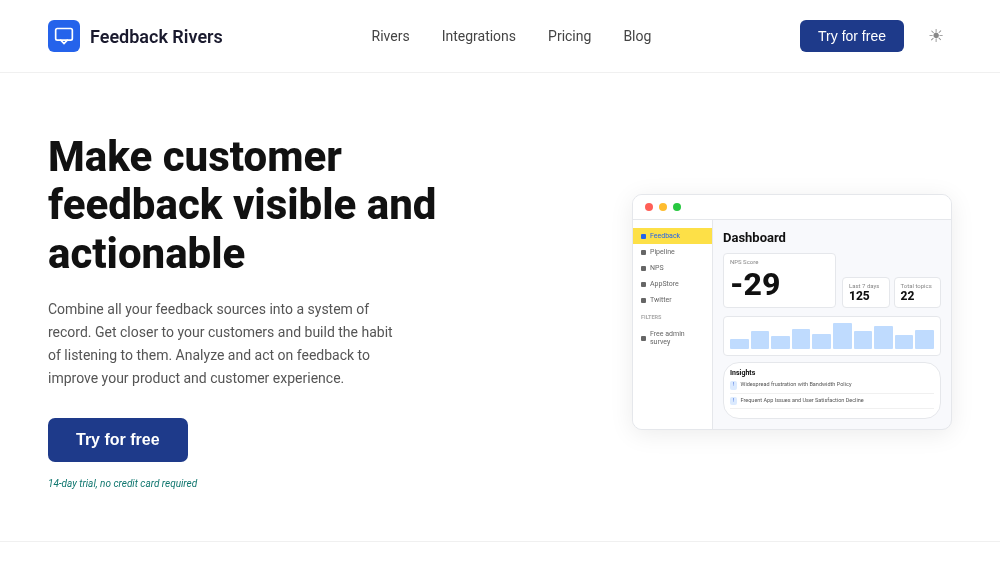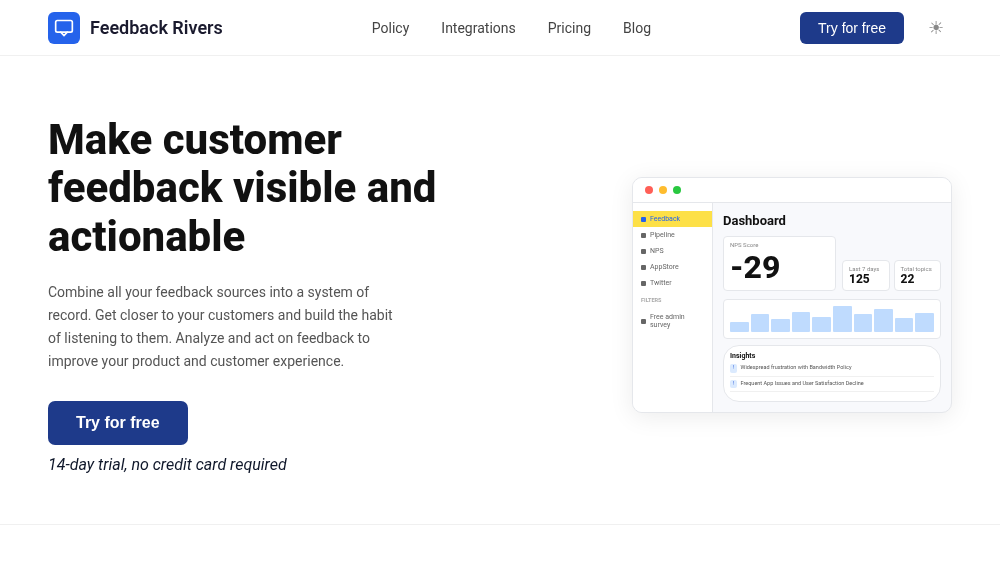--- a/index.html
+++ b/index.html
@@ -1,21 +1,21 @@
 <!DOCTYPE html>
 <html><head>
   <meta charset="utf-8">
   <style>
     * { margin: 0; padding: 0; box-sizing: border-box; }
     body { font-family: -apple-system, BlinkMacSystemFont, 'Segoe UI', Roboto, sans-serif; background: #fff; color: #1a1a2e; width: 1000px; min-height: 563px; overflow-x: hidden; }
 
     
     header {
       display: flex; align-items: center; justify-content: space-between;
-      padding: 0 48px; height: 56px; border-bottom: 1px solid #f0f0f0;
+      padding: 0 48px; height: 73px; border-bottom: 1px solid #f0f0f0;
       position: sticky; top: 0; background: #fff; z-index: 100;
     }
     .logo-area { display: flex; align-items: center; gap: 10px; }
     .logo-icon {
       width: 32px; height: 32px;
       background: #2563eb; border-radius: 6px;
       display: flex; align-items: center; justify-content: center;
       flex-shrink: 0;
     }
     .logo-icon svg { width: 20px; height: 20px; fill: #fff; }
@@ -41,21 +41,21 @@
       padding: 60px 48px 50px 48px; gap: 40px;
     }
     .hero-left { max-width: 420px; }
     .hero-title { font-size: 42px; font-weight: 800; line-height: 1.15; color: #111; margin-bottom: 20px; }
     .hero-desc { font-size: 14px; line-height: 1.65; color: #555; margin-bottom: 28px; max-width: 360px; }
     .hero-cta {
       background: #1e3a8a; color: #fff; border: none;
       padding: 13px 28px; border-radius: 7px; font-size: 16px;
       font-weight: 600; cursor: pointer; display: block; margin-bottom: 10px;
     }
-    .hero-trial { font-size: 16px; color: #0f172a; font-style: italic; }
+    .hero-trial { font-size: 10px; color: #0f766e; font-style: italic; }
 
     
     .hero-right { flex-shrink: 0; }
     .dashboard-mock {
       width: 320px; background: #f8f9fc; border-radius: 10px;
       border: 1px solid #e5e7eb; overflow: hidden;
       box-shadow: 0 4px 24px rgba(0,0,0,0.08);
     }
     .mock-titlebar {
       background: #fff; padding: 8px 12px;
@@ -114,21 +114,21 @@
   <div class="logo-area">
     <div class="logo-icon">
       <svg viewBox="0 0 24 24" xmlns="http://www.w3.org/2000/svg">
         <rect x="2" y="3" width="20" height="14" rx="2" fill="none" stroke="#fff" stroke-width="2"></rect>
         <path d="M8 17l4 4 4-4" stroke="#fff" stroke-width="2" fill="none" stroke-linecap="round"></path>
       </svg>
     </div>
     <span class="logo-text">Feedback Rivers</span>
   </div>
   <nav>
-    <a class="nav-link">Policy</a>
+    <a class="nav-link">Rivers</a>
     <a class="nav-link">Integrations</a>
     <a class="nav-link">Pricing</a>
     <a class="nav-link">Blog</a>
   </nav>
   <div class="header-right">
     <button class="try-free-btn">Try for free</button>
     <button class="theme-btn">
       <span>☀</span>
     </button>
   </div>

